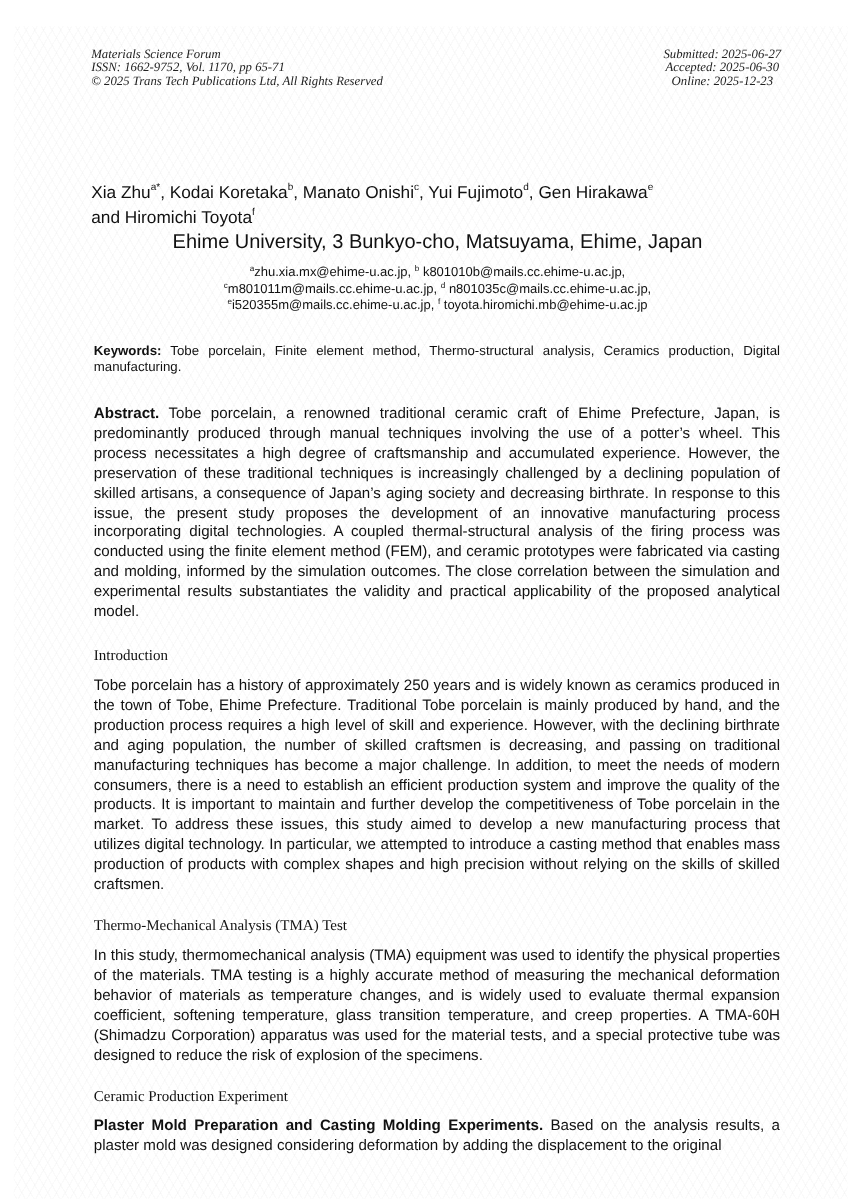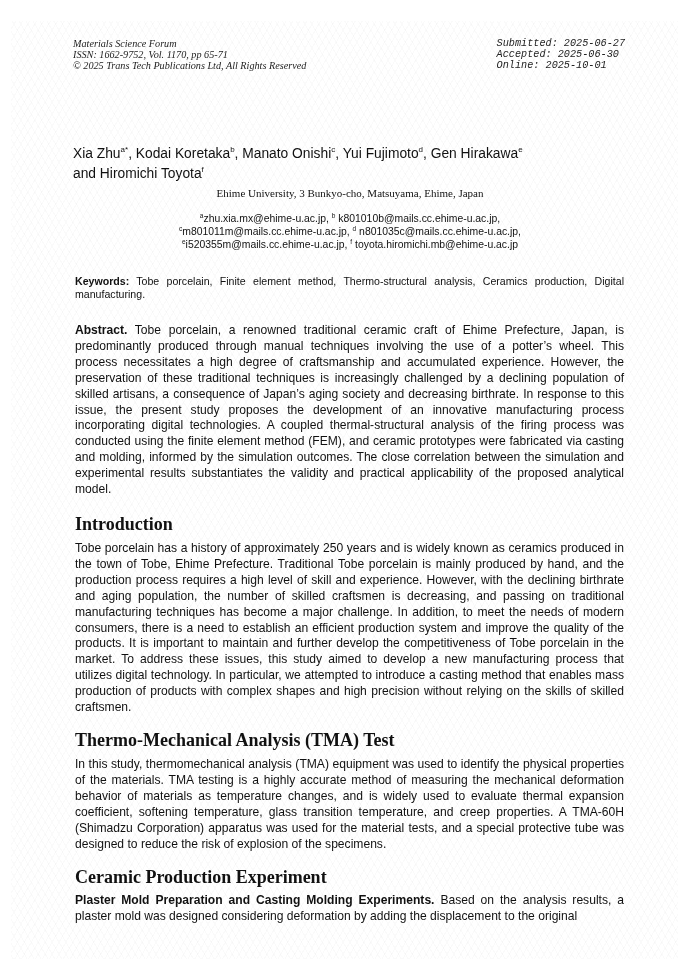--- a/index.html
+++ b/index.html
@@ -16,41 +16,41 @@
       repeating-linear-gradient(60deg, rgba(0,0,0,0.018) 0 1px, transparent 1px 6px),
       repeating-linear-gradient(-60deg, rgba(0,0,0,0.018) 0 1px, transparent 1px 6px);
     margin-top: 21px;
   }
   .hdr-left {
     position: absolute; left: 62px; top: 17px;
     font-family: "Liberation Serif", serif; font-style: italic;
     font-size: 10.2px; line-height: 11.2px; color: #222;
   }
   .hdr-right {
-    position: absolute; right: 64px; top: 17px; text-align: left;
-    font-family: Liberation Mono, monospace; font-style: italic;
+    position: absolute; right: 64px; top: 17px; text-align: center;
+    font-family: Liberation Serif, serif; font-style: italic;
     font-size: 10.2px; line-height: 11.2px; color: #222;
   }
   .title {
     position: absolute; left: 62px; width: 554px; top: 82px;
     text-align: center;
     font-family: "Liberation Sans", sans-serif; font-weight: bold;
     font-size: 14.3px; line-height: 18px; color: #111;
   }
   .authors {
     position: absolute; left: 62px; width: 554px; top: 123px;
     font-family: "Liberation Sans", sans-serif;
     font-size: 13.8px; line-height: 20px; color: #111;
   }
   .authors sup { font-size: 8px; vertical-align: 6px; line-height: 0; }
   .affil {
     position: absolute; left: 62px; width: 554px; top: 166px;
     text-align: center;
-    font-family: Liberation Serif, serif;
-    font-size: 11px; line-height: 13px; color: #111;
+    font-family: Liberation Sans, sans-serif;
+    font-size: 16px; line-height: 13px; color: #111;
   }
   .emails {
     position: absolute; left: 62px; width: 554px; top: 191px;
     text-align: center;
     font-family: "Liberation Sans", sans-serif;
     font-size: 10.4px; line-height: 13px; color: #111;
   }
   .emails sup { font-size: 6.5px; vertical-align: 4px; line-height: 0; }
   .keywords {
     position: absolute; left: 64px; width: 549px; top: 254px;
@@ -60,22 +60,22 @@
   }
   .keywords b { font-weight: bold; }
   .body-text {
     font-family: Liberation Sans, sans-serif;
     font-size: 12.1px; line-height: 15.9px; color: #111;
     text-align: justify;
   }
   .abstract { position: absolute; left: 64px; width: 549px; top: 302px; }
   .sec-head {
     position: absolute; left: 64px;
-    font-family: "Liberation Serif", serif; font-weight: bold;
-    font-size: 18px; line-height: 15px; color: #111;
+    font-family: "Liberation Serif", serif; font-weight: normal;
+    font-size: 12px; line-height: 15px; color: #111;
   }
   .intro-head { top: 496px; }
   .intro-text { position: absolute; left: 64px; width: 549px; top: 520px; }
   .tma-head { top: 712px; }
   .tma-text { position: absolute; left: 64px; width: 549px; top: 736px; }
   .cpe-head { top: 849px; }
   .cpe-text { position: absolute; left: 64px; width: 549px; top: 872px; }
   .inline-bold { font-weight: bold; }
 </style>
 </head>
@@ -85,21 +85,21 @@
 
   <div class="hdr-left">
     <div>Materials Science Forum</div>
     <div>ISSN: 1662-9752, Vol. 1170, pp 65-71</div>
     <div>© 2025 Trans Tech Publications Ltd, All Rights Reserved</div>
   </div>
 
   <div class="hdr-right">
     <div>Submitted: 2025-06-27</div>
     <div>Accepted: 2025-06-30</div>
-    <div>Online: 2025-10-01</div>
+    <div>Online: 2025-12-23</div>
   </div>
 
 
   <div class="authors">
     <div>
       <span>Xia Zhu</span><sup>a*</sup><span>, </span><span>Kodai Koretaka</span><sup>b</sup><span>, </span><span>Manato Onishi</span><sup>c</sup><span>, </span><span>Yui Fujimoto</span><sup>d</sup><span>, </span><span>Gen Hirakawa</span><sup>e</sup>
     </div>
     <div>
       <span>and </span><span>Hiromichi Toyota</span><sup>f</sup>
     </div>

